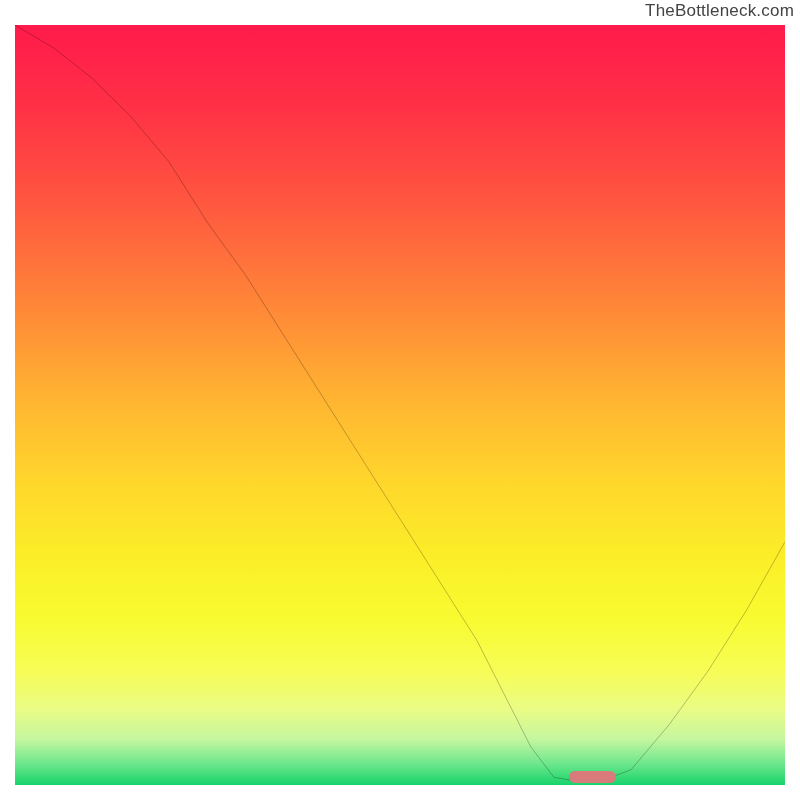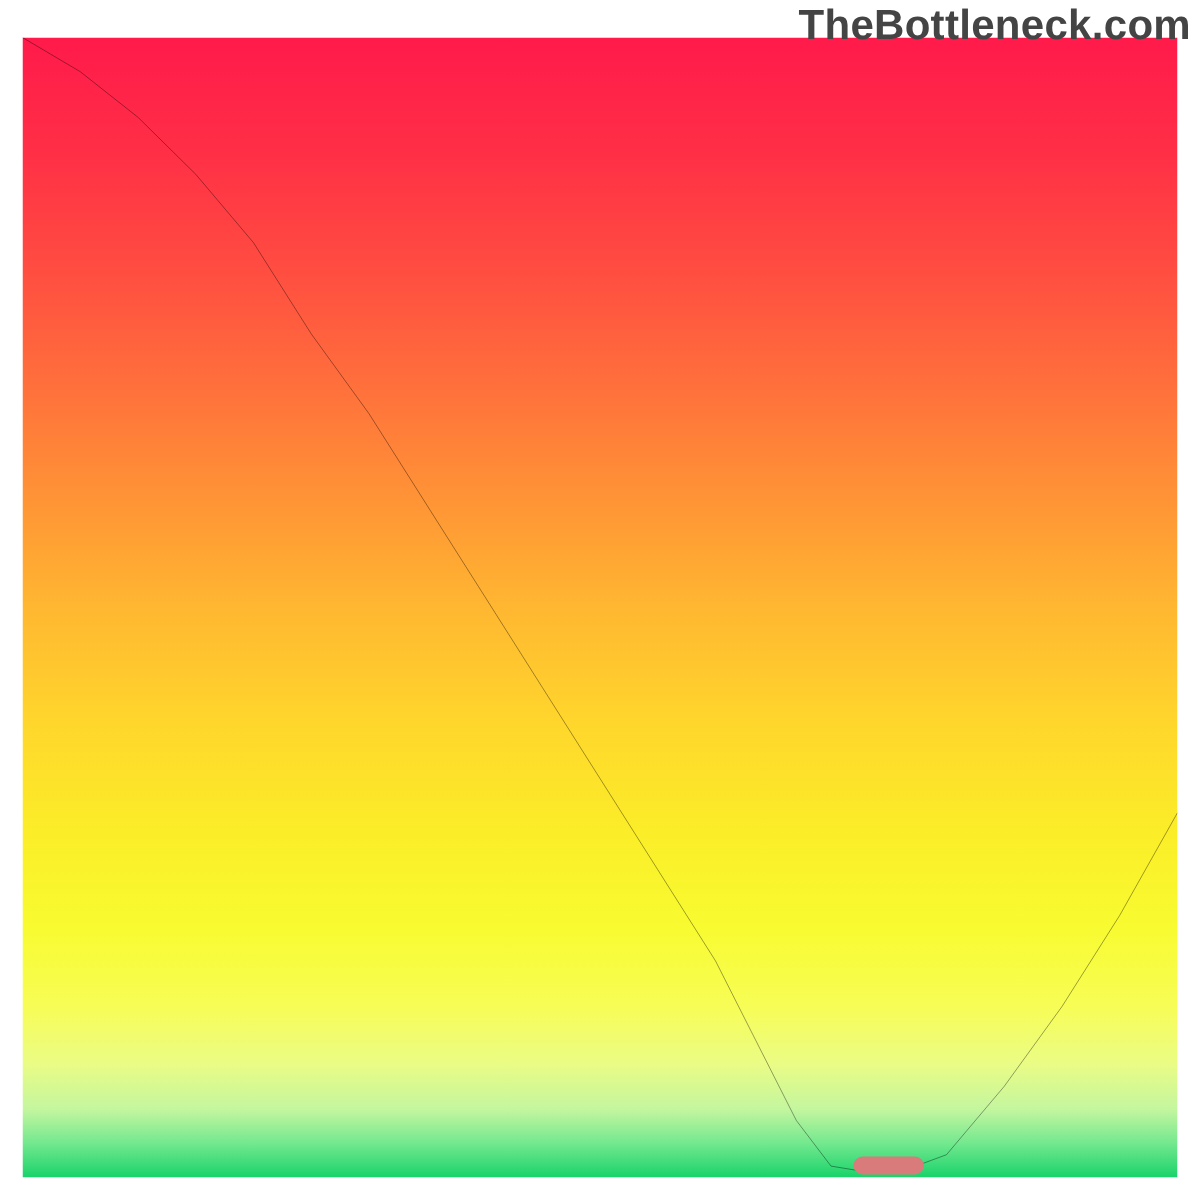--- a/index.html
+++ b/index.html
@@ -15,22 +15,22 @@
     position: relative;
     width: 800px;
     height: 800px;
     background: #ffffff;
   }
   .watermark {
     position: absolute;
     top: 1px;
     right: 6px;
     color: #444;
-    font-size: 28px;
-    font-weight: 700;
+    font-size: 17px;
+    font-weight: 400;
     letter-spacing: 0.2px;
     z-index: 10;
   }
   .plot {
     position: absolute;
     left: 15px;
     top: 25px;
     width: 770px;
     height: 760px;
   }

